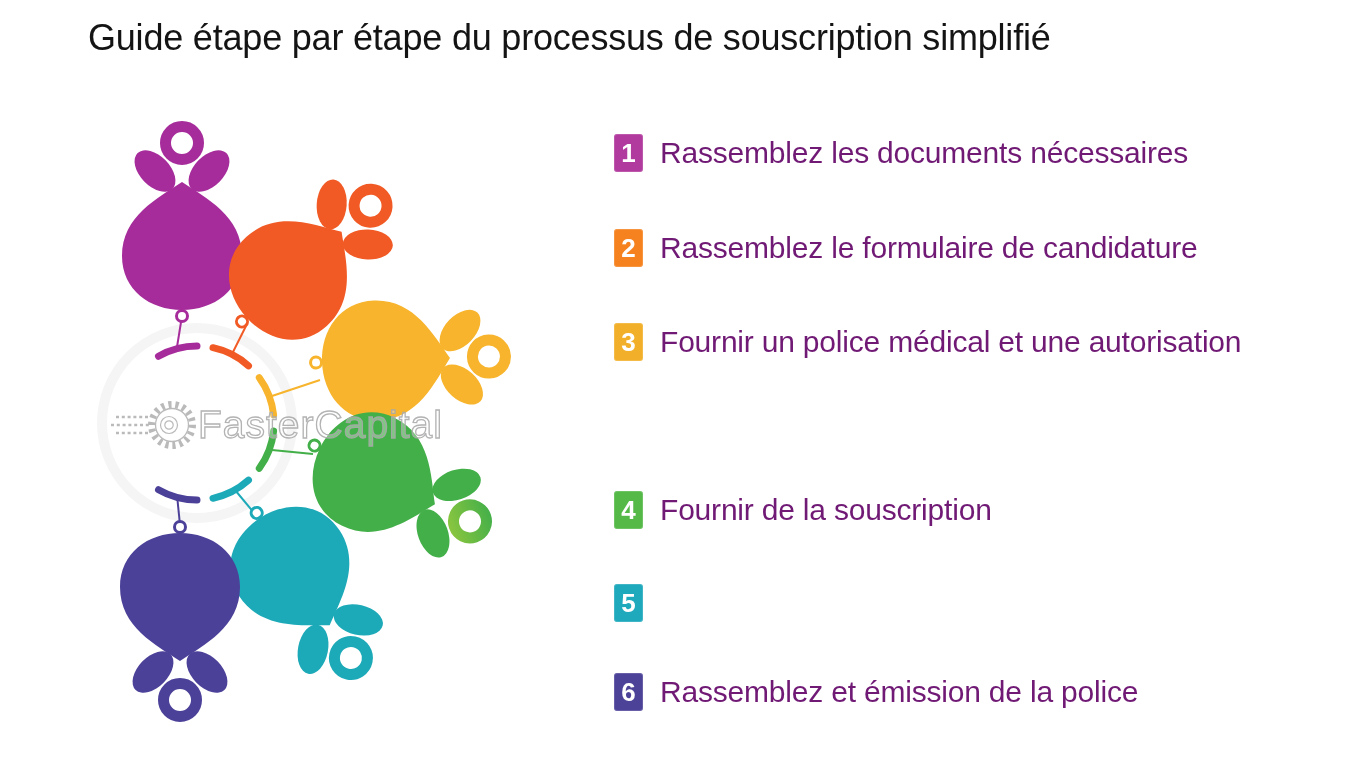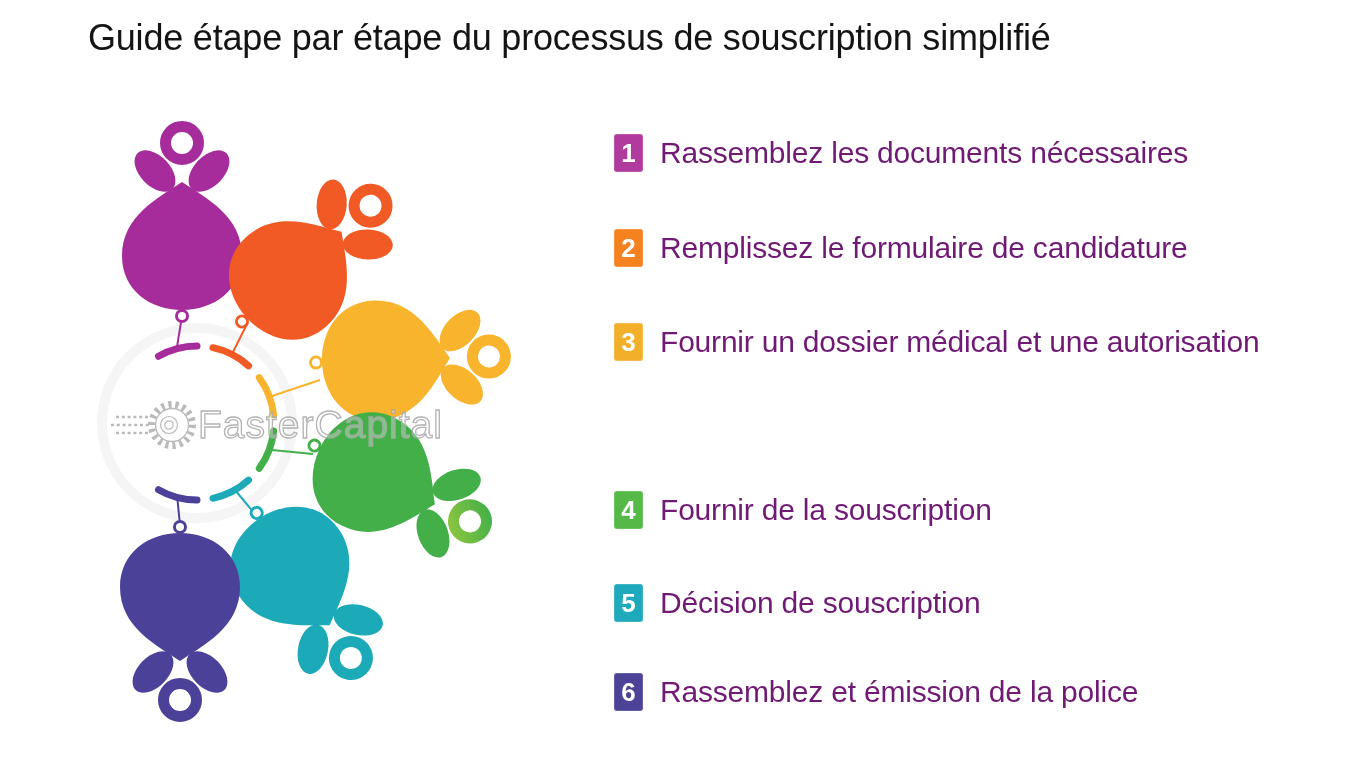--- a/index.html
+++ b/index.html
@@ -137,32 +137,31 @@
       <text class="wm-text" x="198" y="438">FasterCapital</text>
     </g>
   </svg>
 
   <div class="step-row row-1">
     <div class="step-badge" style="background-color: rgb(177, 58, 158);">1</div>
     <div class="step-label">Rassemblez les documents nécessaires</div>
   </div>
   <div class="step-row row-2">
     <div class="step-badge" style="background-color: rgb(245, 130, 31);">2</div>
-    <div class="step-label">Remplissez le formulaire de candidature</div>
+    <div class="step-label">Rassemblez le formulaire de candidature</div>
   </div>
   <div class="step-row row-3">
     <div class="step-badge" style="background-color: rgb(242, 176, 42);">3</div>
-    <div class="step-label">Fournir un dossier médical et une autorisation</div>
+    <div class="step-label">Fournir un police médical et une autorisation</div>
   </div>
   <div class="step-row row-4">
     <div class="step-badge" style="background-color: rgb(85, 185, 72);">4</div>
     <div class="step-label">Fournir de la souscription</div>
   </div>
   <div class="step-row row-5">
     <div class="step-badge" style="background-color: rgb(30, 169, 188);">5</div>
-    <div class="step-label">Décision de souscription</div>
   </div>
   <div class="step-row row-6">
     <div class="step-badge" style="background-color: rgb(76, 67, 153);">6</div>
     <div class="step-label">Rassemblez et émission de la police</div>
   </div>
 
 </div>
 
 </body></html>

